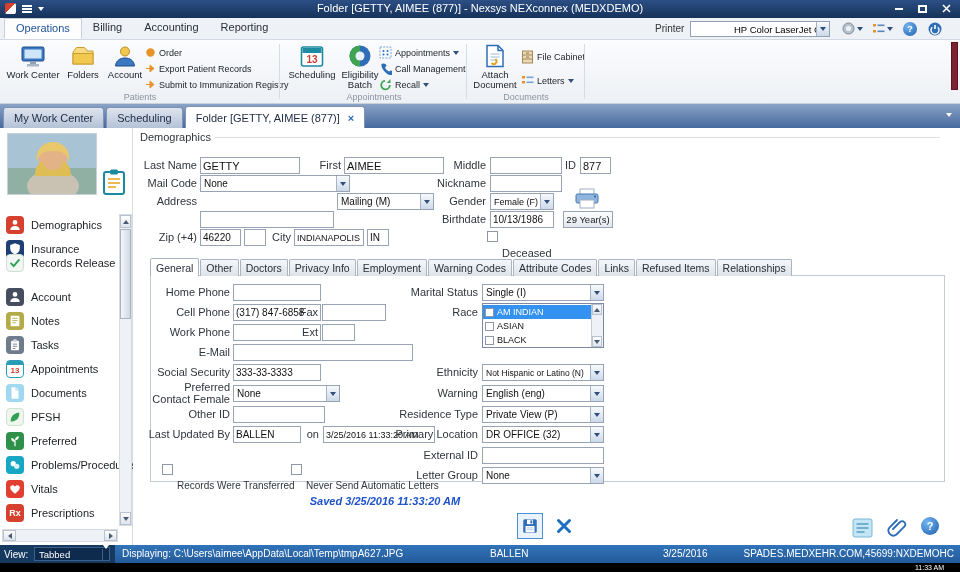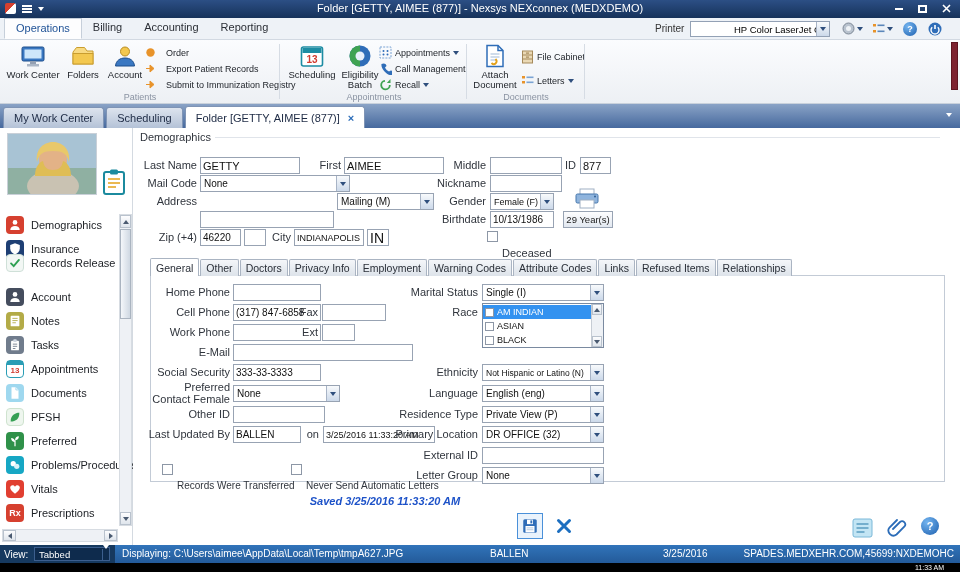--- a/index.html
+++ b/index.html
@@ -31,21 +31,21 @@
   .mb-icon { position:absolute; top:4px; display:flex; align-items:center; gap:2px; }
 
   
   .ribbon { position:absolute; top:40px; left:0; right:0; height:64px;
     background:linear-gradient(#fbfcfe,#edf0f4); border-bottom:1px solid #c9d1db; }
   .rgroup { position:absolute; top:0; bottom:0; }
   .rg-label { position:absolute; bottom:1px; left:0; right:0; text-align:center; font-size:9px; color:#8a93a2; }
   .rdiv { position:absolute; top:4px; bottom:4px; width:1px; background:#d6dce4; }
   .bigbtn { position:absolute; top:3px; display:flex; flex-direction:column; align-items:center; font-size:9.5px; color:#22262c; text-align:center; line-height:1.1; }
   .bigbtn .ic { width:26px; height:26px; margin-bottom:1px; position:relative; }
-  .rlink { position:absolute; display:flex; align-items:center; gap:10px; font-size:9px; color:#22262c; white-space:nowrap; }
+  .rlink { position:absolute; display:flex; align-items:center; gap:3px; font-size:9px; color:#22262c; white-space:nowrap; }
   .rmenu { position:absolute; display:flex; align-items:center; gap:3px; font-size:9px; color:#22262c; white-space:nowrap; }
   .redstrip { position:absolute; right:2px; top:2px; width:7px; height:48px; background:#7d2230; border:1px solid #5d1420; }
 
   
   .tabstrip { position:absolute; top:104px; left:0; right:0; height:24px;
     background:linear-gradient(#8aa3c6,#46699e); display:flex; align-items:flex-end; padding-left:3px; }
   .ttab { height:21px; display:flex; align-items:center; padding:0 10px; font-size:11px; margin-right:2px;
     border-radius:3px 3px 0 0; background:linear-gradient(#dde4ee,#b4c2d7); border:1px solid #7f94b5; border-bottom:none; color:#1d2a44; white-space:nowrap; }
   .ttab.active { background:#fff; height:22px; }
   .ttab .close { color:#2b6cb8; font-weight:bold; margin-left:8px; font-size:11px; }
@@ -533,21 +533,21 @@
       <input class="tb" style="left: 67px; top: 83px; width: 134px;" value="">
       <span class="flabel" style="left:300px;width:53px;top:85px">Birthdate</span>
       <input class="tb" style="left: 357px; top: 83px; width: 64px; font-size: 10px;" value="10/13/1986">
       <div class="agebtn">29 Year(s)</div>
 
       <span class="flabel" style="left:0;width:64px;top:103px">Zip (+4)</span>
       <input class="tb" style="left: 67px; top: 101px; width: 41px; font-size: 10px;" value="46220">
       <input class="tb" style="left: 111px; top: 101px; width: 22px;" value="">
       <span class="flabel" style="left:136px;width:22px;top:103px">City</span>
       <input class="tb" style="left: 161px; top: 101px; width: 70px; font-size: 9px;" value="INDIANAPOLIS">
-      <input class="tb" style="left: 234px; top: 101px; width: 22px; font-size: 14px;" value="IN">
+      <input class="tb" style="left: 234px; top: 101px; width: 22px; font-size: 10px;" value="IN">
       <span class="cb" style="left:354px;top:103px"></span>
       <span class="cblabel" style="left:369px;top:104px;font-size:11px">Deceased</span>
 
       <div class="ftabs">
         <span class="ftab active">General</span>
         <span class="ftab">Other</span>
         <span class="ftab">Doctors</span>
         <span class="ftab">Privacy Info</span>
         <span class="ftab">Employment</span>
         <span class="ftab">Warning Codes</span>
@@ -634,21 +634,21 @@
       </div>
 
       <span class="flabel" style="left:200px;width:145px;top:238px">Ethnicity</span>
       <div class="dd" style="left:349px;top:236px;width:122px">
         <span class="t" style="font-size:8.5px">Not Hispanic or Latino  (N)</span>
         <span class="b">
             <span class="car"></span>
           </span>
       </div>
 
-      <span class="flabel" style="left:200px;width:145px;top:259px">Language</span>
+      <span class="flabel" style="left:200px;width:145px;top:259px">Warning</span>
       <div class="dd" style="left:349px;top:257px;width:122px">
         <span class="t">English  (eng)</span>
         <span class="b">
             <span class="car"></span>
           </span>
       </div>
 
       <span class="flabel" style="left:200px;width:145px;top:280px">Residence Type</span>
       <div class="dd" style="left:349px;top:278px;width:122px">
         <span class="t">Private View  (P)</span>

